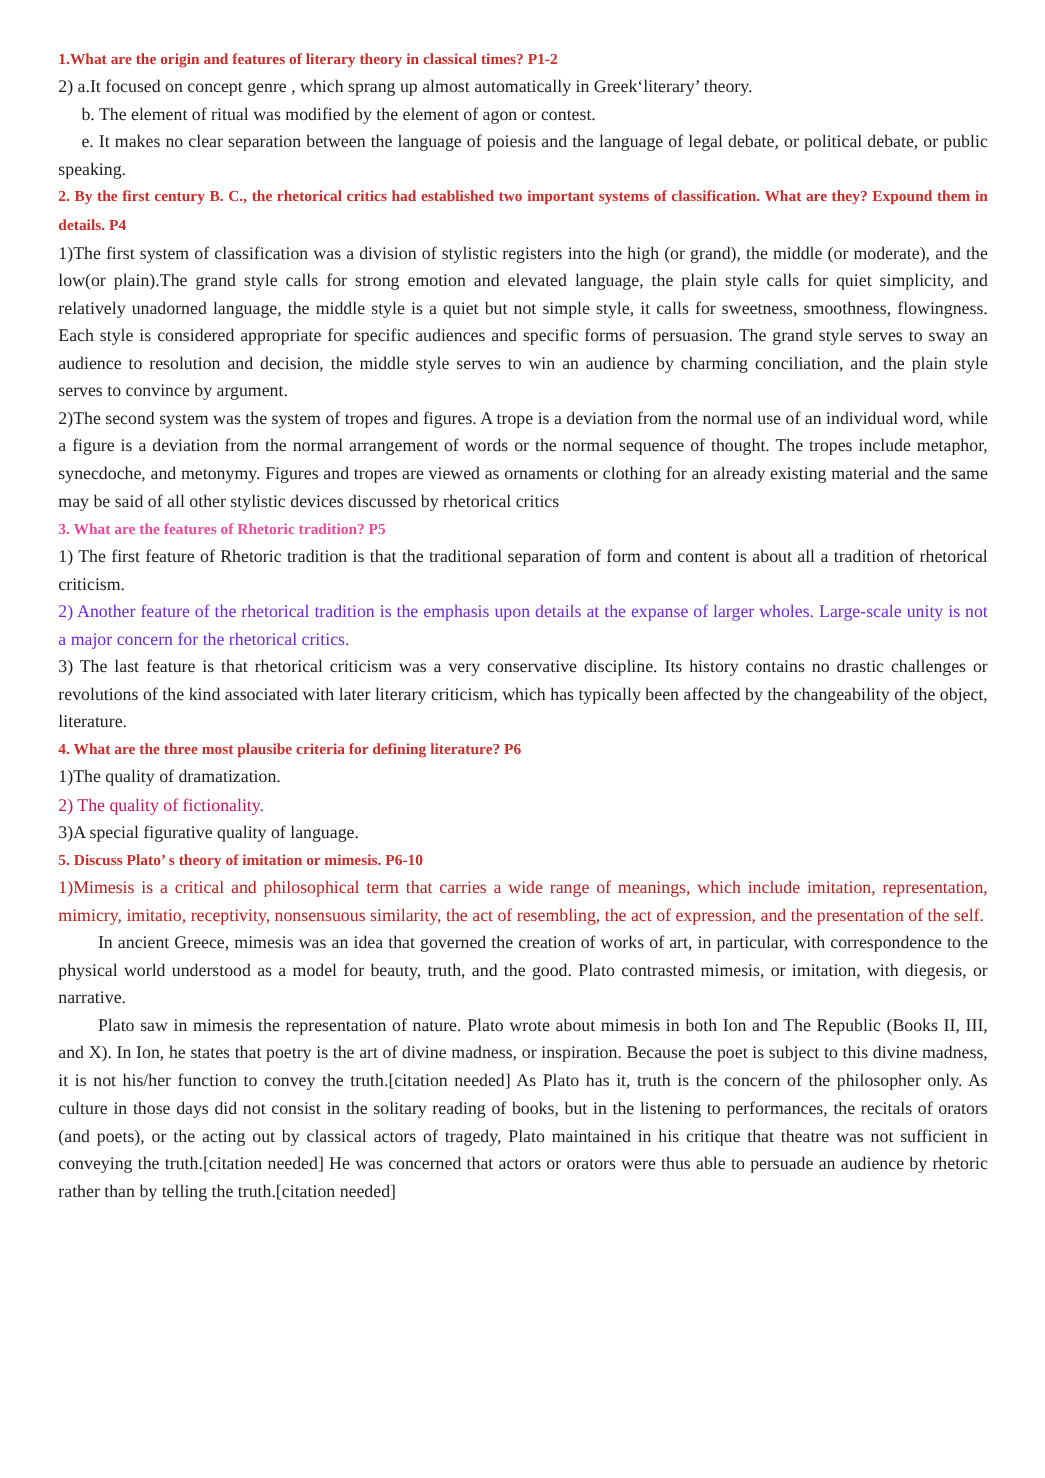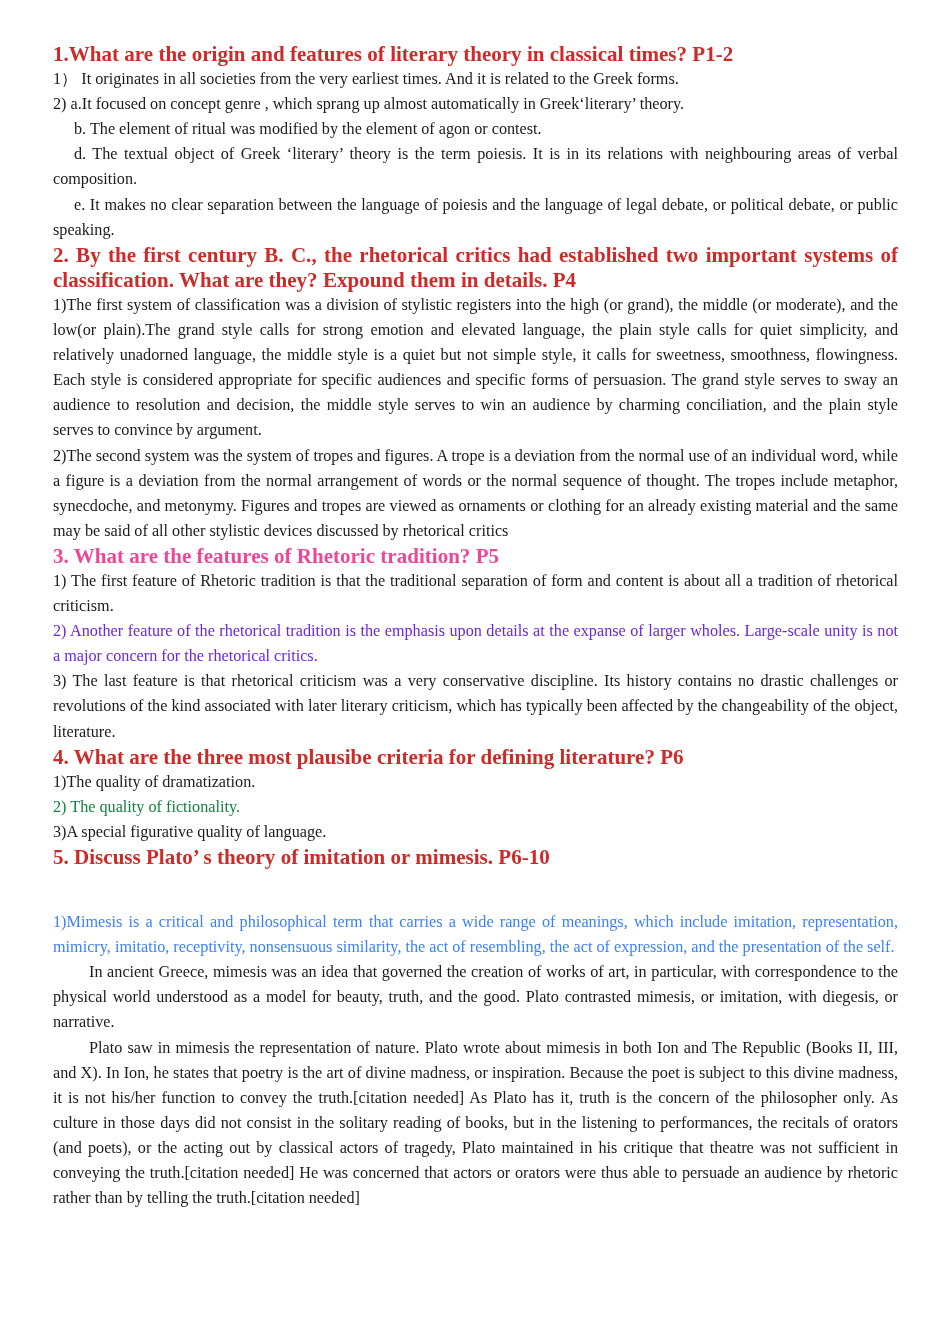--- a/index.html
+++ b/index.html
@@ -26,21 +26,21 @@
     position: absolute;
     left: 53px;
     top: 42px;
     width: 845px;
   }
 
   
   .q {                      
     color: #cc2b28;
     font-weight: 600;
-    font-size: 21px;
+    font-size: 14px;
     line-height: 25.1px;
     text-align: justify;
     text-justify: inter-word;
     margin: 0;
     letter-spacing: 0.02px;
     font-family: Liberation Serif, serif;
   }
   .p {                      
     color: #1b1b1b;
     font-size: 16.2px;
@@ -53,39 +53,37 @@
   .p.sub     { padding-left: 21px; }    
   .p.indent  { text-indent: 36px; }
 </style>
 </head>
 <body style="background: rgb(255, 255, 255);">
 
 <div class="page">
   <div class="content">
 
     <p class="q" style="color: rgb(204, 43, 40);">1.What are the origin and features of literary theory in classical times? P1-2</p>
-    <p class="p flush" style="color: rgb(27, 27, 27);">1） It originates in all societies from the very earliest times. And it is related to the Greek forms.</p>
     <p class="p flush" style="color: rgb(27, 27, 27);">2) a.It focused on concept genre , which sprang up almost automatically in Greek‘literary’ theory.</p>
     <p class="p flush sub" style="color: rgb(27, 27, 27);">b. The element of ritual was modified by the element of agon or contest.</p>
-    <p class="p" style="text-indent: 21px; color: rgb(27, 27, 27);">d. The textual object of Greek  ‘literary’ theory is the term poiesis. It is in its relations with neighbouring areas of verbal composition.</p>
     <p class="p" style="text-indent: 21px; color: rgb(27, 27, 27);">e. It makes no clear separation between the language of poiesis and the language of legal debate, or political debate, or public speaking.</p>
 
     <p class="q" style="color: rgb(204, 43, 40);">2. By the first century B. C., the rhetorical critics had established two important systems of classification. What are they? Expound them in details. P4</p>
     <p class="p" style="color: rgb(27, 27, 27);">1)The first system of classification was a division of stylistic registers into the high (or grand), the middle (or moderate), and the low(or plain).The grand style calls for strong emotion and elevated language, the plain style calls for quiet simplicity, and relatively unadorned language, the middle style is a quiet but not simple style, it calls for sweetness, smoothness, flowingness. Each style is considered appropriate for specific audiences and specific forms of persuasion. The grand style serves to sway an audience to resolution and decision, the middle style serves to win an audience by charming conciliation, and the plain style serves to convince by argument.</p>
     <p class="p" style="color: rgb(27, 27, 27);">2)The second system was the system of tropes and figures. A trope is a deviation from the normal use of an individual word, while a figure is a deviation from the normal arrangement of words or the normal sequence of thought. The tropes include metaphor, synecdoche, and metonymy. Figures and tropes are viewed as ornaments or clothing for an already existing material and the same may be said of all other stylistic devices discussed by rhetorical critics</p>
 
     <p class="q" style="color: #ec4899;">3. What are the features of Rhetoric tradition? P5</p>
     <p class="p" style="color: rgb(27, 27, 27);">1) The first feature of Rhetoric tradition is that the traditional separation of form and content is about all a tradition of rhetorical criticism.</p>
     <p class="p" style="color: #6d28d9;">2) Another feature of the rhetorical tradition is the emphasis upon details at the expanse of larger wholes. Large-scale unity is not a major concern for the rhetorical critics.</p>
     <p class="p" style="color: rgb(27, 27, 27);">3) The last feature is that rhetorical criticism was a very conservative discipline. Its history contains no drastic challenges or revolutions of the kind associated with later literary criticism, which has typically been affected by the changeability of the object, literature.</p>
 
     <p class="q" style="color: rgb(204, 43, 40);">4. What are the three most plausibe criteria for defining literature? P6</p>
     <p class="p flush" style="color: rgb(27, 27, 27);">1)The quality of dramatization.</p>
-    <p class="p flush" style="color: #15803d;">2) The quality of fictionality.</p>
+    <p class="p flush" style="color: #be185d;">2) The quality of fictionality.</p>
     <p class="p flush" style="color: rgb(27, 27, 27);">3)A special figurative quality of language.</p>
 
     <p class="q" style="color: rgb(204, 43, 40);">5. Discuss Plato’ s theory of imitation or mimesis. P6-10</p>
-    <p class="p" style="color: #3b82f6; margin-top: 40px;">1)Mimesis is a critical and philosophical term that carries a wide range of meanings, which include imitation, representation, mimicry, imitatio, receptivity, nonsensuous similarity, the act of resembling, the act of expression, and the presentation of the self.</p>
+    <p class="p" style="color: #b91c1c;">1)Mimesis is a critical and philosophical term that carries a wide range of meanings, which include imitation, representation, mimicry, imitatio, receptivity, nonsensuous similarity, the act of resembling, the act of expression, and the presentation of the self.</p>
     <p class="p indent" style="color: rgb(27, 27, 27);">In ancient Greece, mimesis was an idea that governed the creation of works of art, in particular, with correspondence to the physical world understood as a model for beauty, truth, and the good. Plato contrasted mimesis, or imitation, with diegesis, or narrative.</p>
     <p class="p indent" style="color: rgb(27, 27, 27);">Plato saw in mimesis the representation of nature. Plato wrote about mimesis in both Ion and The Republic (Books II, III, and X). In Ion, he states that poetry is the art of divine madness, or inspiration. Because the poet is subject to this divine madness, it is not his/her function to convey the truth.[citation needed] As Plato has it, truth is the concern of the philosopher only. As culture in those days did not consist in the solitary reading of books, but in the listening to performances, the recitals of orators (and poets), or the acting out by classical actors of tragedy, Plato maintained in his critique that theatre was not sufficient in conveying the truth.[citation needed] He was concerned that actors or orators were thus able to persuade an audience by rhetoric rather than by telling the truth.[citation needed]</p>
 
   </div>
 </div>
 
 </body></html>

